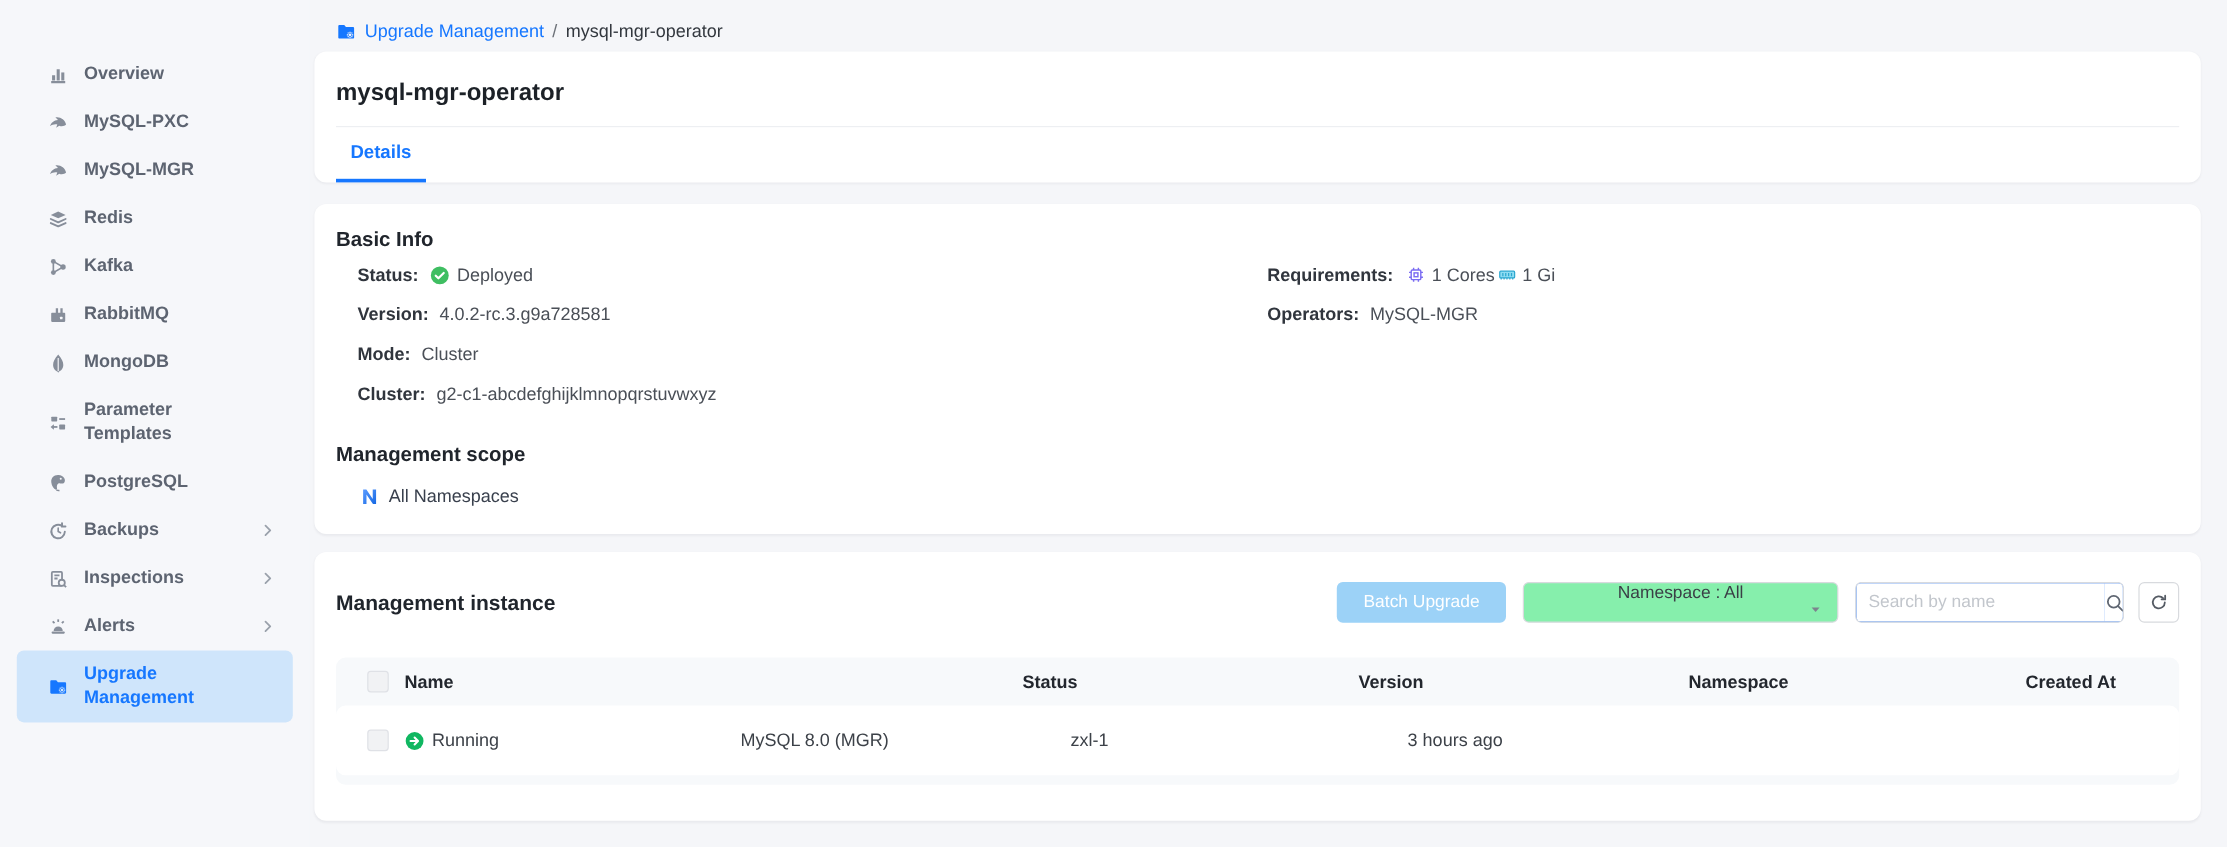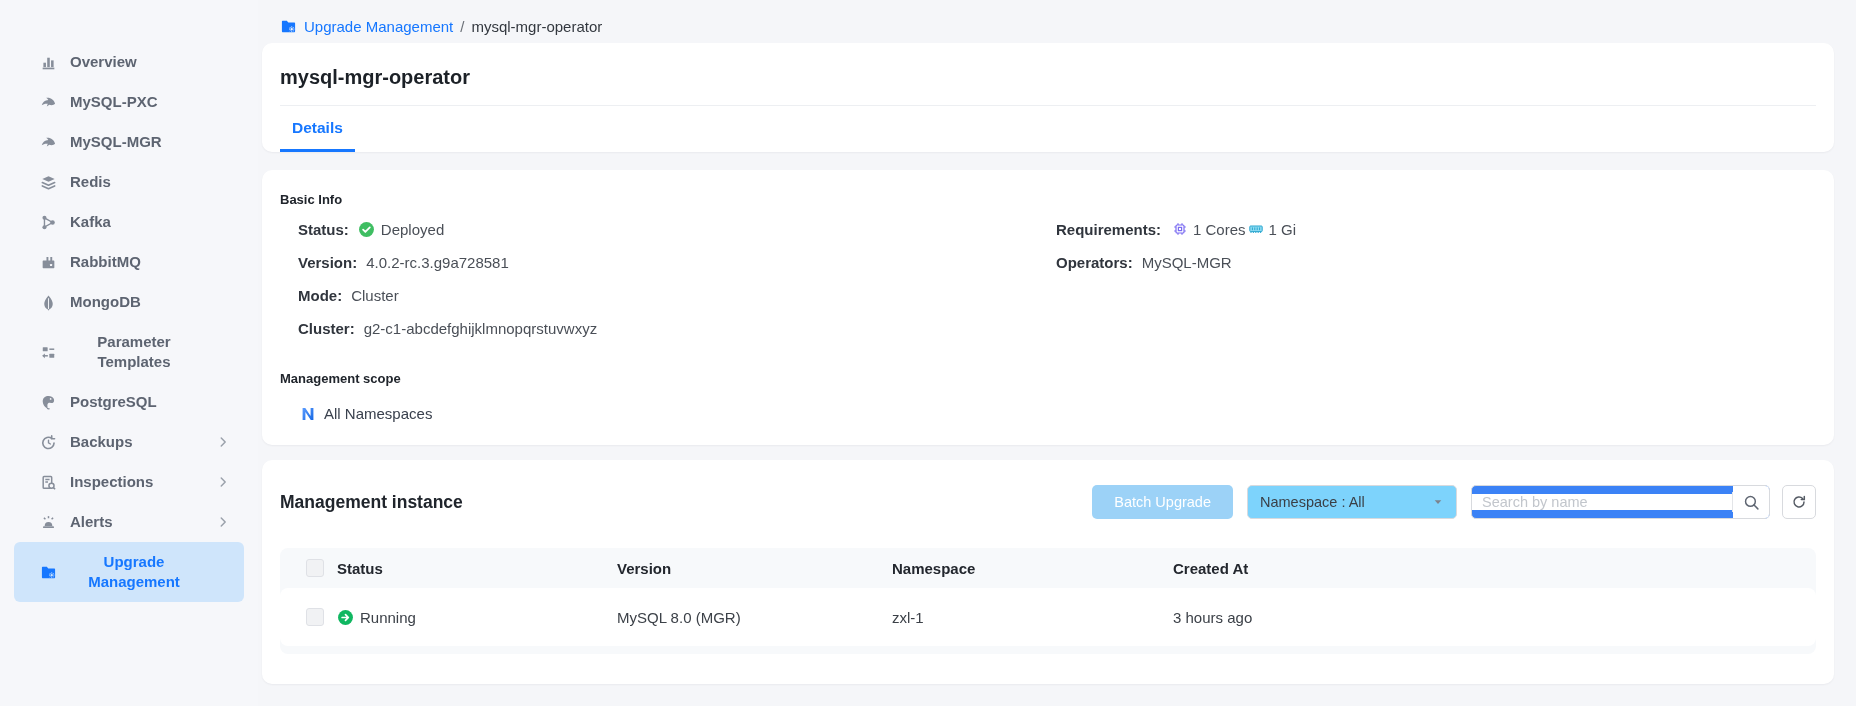--- a/index.html
+++ b/index.html
@@ -10,21 +10,21 @@
     color:#33383f;
     font-size:15px;
   }
   .app { display:flex; width:100%; height:100%; }
 
   
   .sidebar { width:258px; flex:0 0 258px; padding-top:42px; background:#f6f7fa; }
   .s-item {
     margin:0 14px; padding-left:26px; height:40px; border-radius:6px;
     display:flex; align-items:center; gap:13px;
-    color:#5d6471; font-weight:600; font-size:15px; cursor:pointer;text-align:center;
+    color:#5d6471; font-weight:600; font-size:15px; cursor:pointer;
   }
   .s-item.two { height:60px; }
   .s-item .s-ic { width:17px; height:17px; flex:0 0 17px; color:#878e9a; display:flex; }
   .s-item .s-ic svg { width:17px; height:17px; }
   .s-label { max-width:128px; line-height:20px; }
   .chev { margin-left:auto; margin-right:14px; width:14px; height:14px; color:#9aa1ab; display:flex; }
   .chev svg { width:14px; height:14px; }
   .s-item.selected { background:#cfe5fb; color:#1677ff; }
   .s-item.selected .s-ic { color:#1677ff; }
 
@@ -45,21 +45,21 @@
   .card1 .divider { margin:14px 18px 0 18px; border-bottom:1px solid #edeff2; }
   .tabs { height:46px; padding-left:18px; display:flex; }
   .tab {
     align-self:stretch; display:flex; align-items:center; padding:0 12px;
     color:#1677ff; font-weight:700; font-size:15.5px;
     border-bottom:3px solid #1677ff; cursor:pointer;
   }
 
   
   .card2 { margin-top:18px; height:275px; padding:18px 18px 0 18px; }
-  .sec-heading { font-size:13px; font-weight:700; color:#20252c; line-height:24px; }
+  .sec-heading { font-size:17px; font-weight:700; color:#20252c; line-height:24px; }
   .info-grid { display:grid; grid-template-columns:758px 1fr; margin-top:9px; padding-left:18px; }
   .info-row { display:flex; align-items:flex-start; height:22px; margin-bottom:11px; }
   .info-label { font-weight:700; color:#30353d; margin-right:9px; white-space:nowrap; }
   .info-value { color:#4a4f57; }
   .st-ic { width:17px; height:17px; display:flex; margin-right:6px; }
   .st-ic svg { width:17px; height:17px; }
   .req-ic { width:16px; height:16px; display:flex; margin:0 5px 0 2px; }
   .req-ic svg { width:16px; height:16px; }
   .scope-heading { margin-top:14px; }
   .scope-item { margin-top:14px; padding-left:20px; display:flex; align-items:center; gap:8px; color:#39404d; }
@@ -69,27 +69,27 @@
   
   .card3 { margin-top:15px; height:224px; padding:25px 18px 0 18px; }
   .mi-header { display:flex; align-items:center; }
   .mi-header .sec-heading { font-size:17.5px; flex:1; }
   .toolbar { display:flex; align-items:center; gap:14px; }
   .btn-batch {
     height:34px; padding:0 22px; border:none; border-radius:5px;
     background:#9cd2f7; color:#fff; font-size:14.5px; font-family:inherit; cursor:pointer;
   }
   .select {
-    width:210px; height:34px; border:1px solid #d8dade; border-radius:5px; background:#7dd3fc;
-    display:flex; align-items:center; padding:0 12px; color:#3a3f46; font-size:14.5px; cursor:pointer;
+    width:263px; height:34px; border:1px solid #d8dade; border-radius:5px; background:#86efac;
+    display:flex; align-items:center; padding:0 12px; color:#3a3f46; font-size:14.5px; cursor:pointer;flex-direction:column;
   }
   .select .caret { margin-left:auto; width:12px; height:12px; display:flex; }
   .searchbox {
-    width:299px; height:34px; border:1px solid #d8dade; border-radius:5px; background:#3b82f6;
-    display:flex; align-items:center; overflow:hidden;
+    width:224px; height:34px; border:1px solid #d8dade; border-radius:5px; background:#3b82f6;
+    display:flex; overflow:hidden;
   }
   .searchbox input {
     flex:1; border:none; outline:none; padding:0 10px; font-size:14.5px; font-family:inherit; color:#3a3f46;
   }
   .searchbox input::placeholder { color:#c2c6cc; }
   .searchbox .s-div { width:1px; height:20px; background:#e3e5e8; }
   .search-btn { width:36px; height:100%; display:flex; align-items:center; justify-content:center; cursor:pointer; background:#fff; border:none; }
   .search-btn svg { width:17px; height:17px; }
   .btn-refresh {
     width:34px; height:34px; border:1px solid #d8dade; border-radius:5px; background:#fff;
@@ -404,20 +404,21 @@
               </svg>
             </button>
         </div>
       </div>
 
       <div class="table-wrap">
         <div class="t-row t-head">
           <div class="col-check">
               <span class="checkbox"></span>
             </div>
+          <div class="col-name">Name</div>
           <div class="col-status">Status</div>
           <div class="col-version">Version</div>
           <div class="col-namespace">Namespace</div>
           <div class="col-created">Created At</div>
         </div>
 
         <div class="t-row t-body">
           <div class="col-check">
               <span class="checkbox"></span>
             </div>

